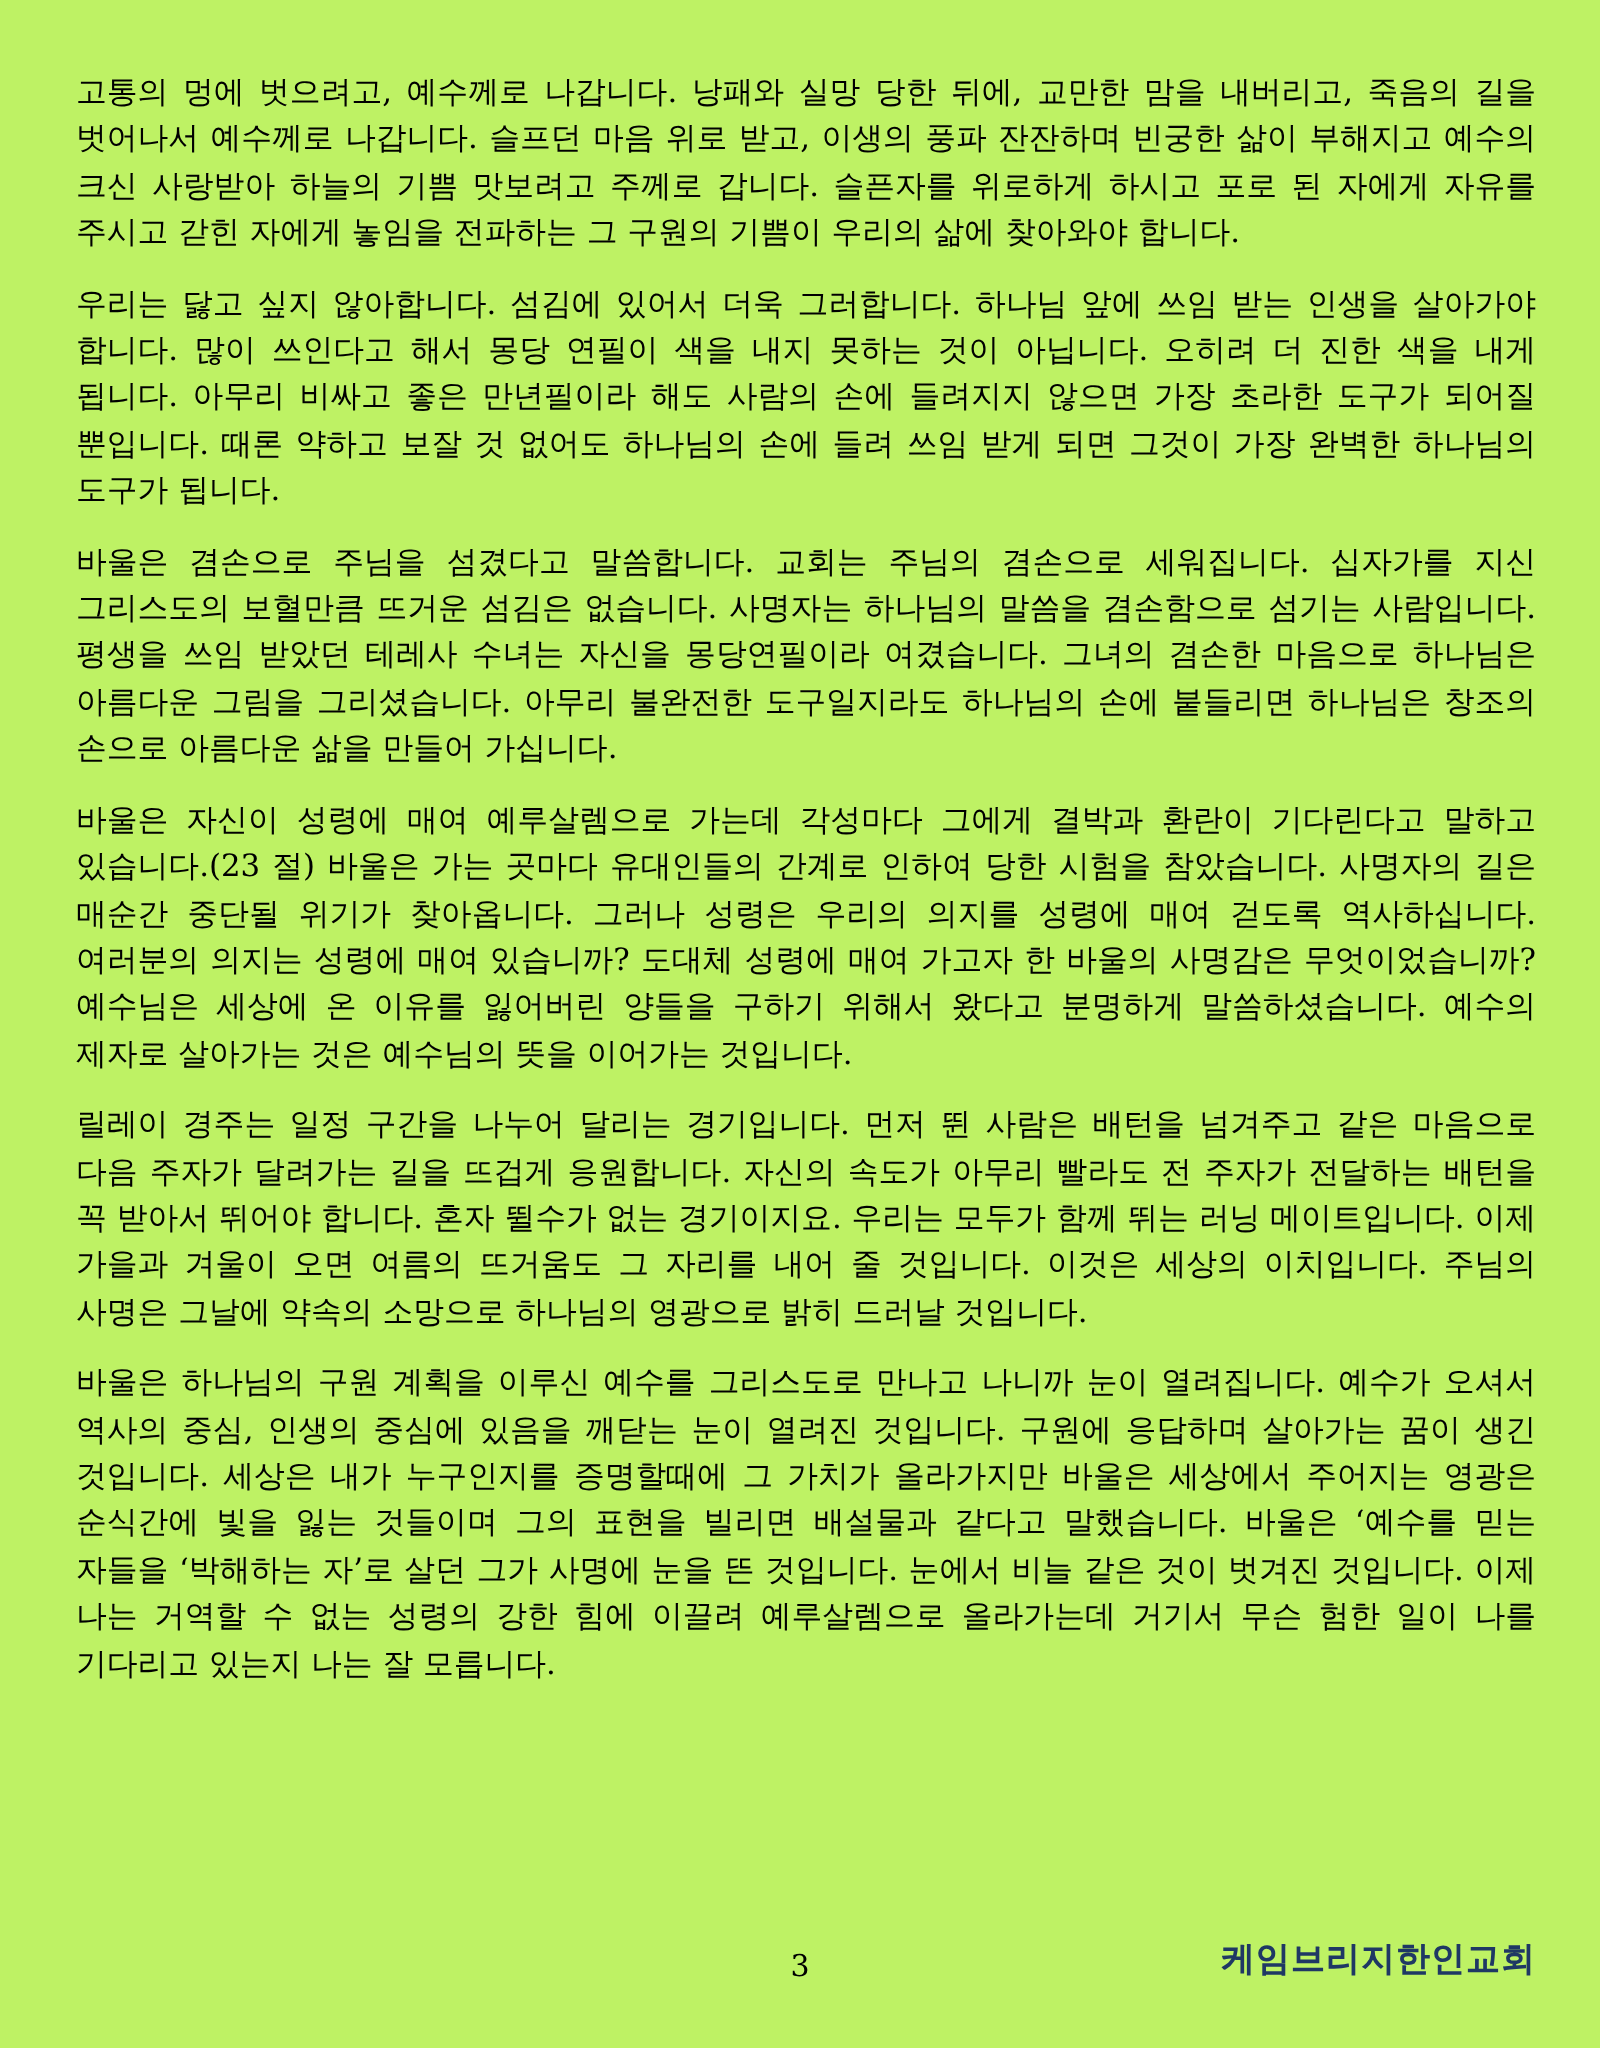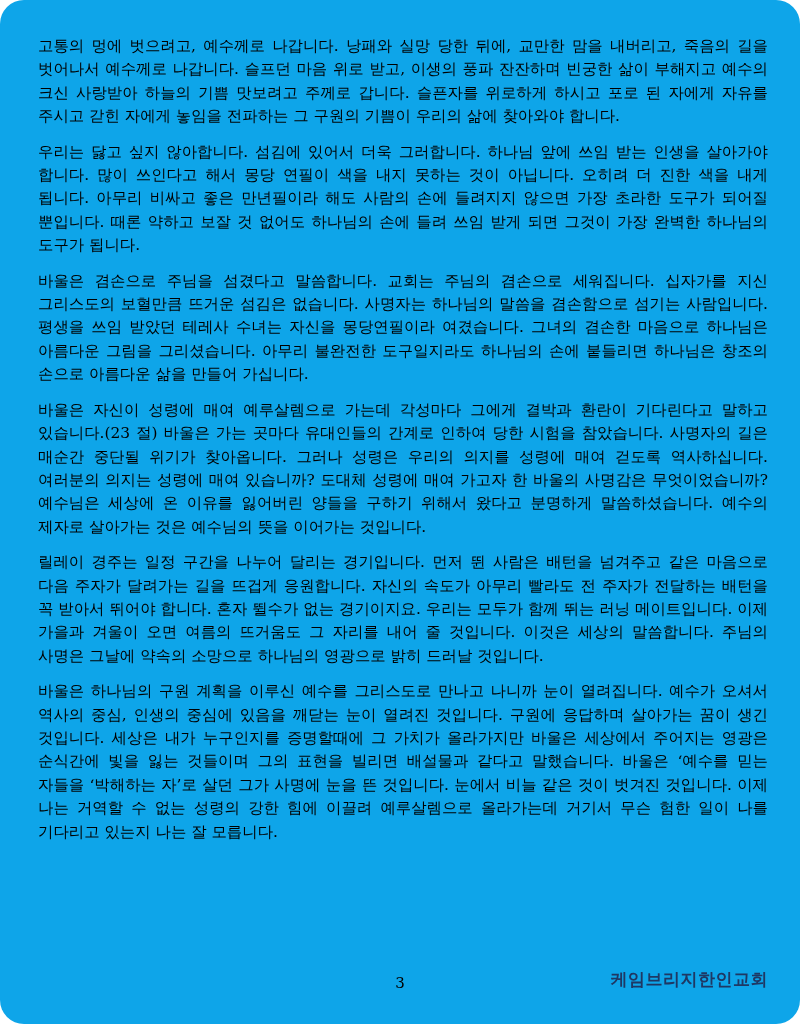--- a/index.html
+++ b/index.html
@@ -56,26 +56,26 @@
     top: 0;
     font-family: "DejaVu Sans", "Liberation Sans", sans-serif;
     font-weight: 700;
     font-size: 17px;
     letter-spacing: 0.5px;
   }
 </style>
 </head>
 <body>
 
-<div class="page" style="background: #0ea5e9; color: rgb(0, 0, 0); border-radius: 24px;">
+<div class="page" style="background: #bef264; color: rgb(0, 0, 0);">
   <main class="body-text">
     <p class="para">고통의 멍에 벗으려고, 예수께로 나갑니다. 낭패와 실망 당한 뒤에, 교만한 맘을 내버리고, 죽음의 길을 벗어나서 예수께로 나갑니다. 슬프던 마음 위로 받고, 이생의 풍파 잔잔하며 빈궁한 삶이 부해지고 예수의 크신 사랑받아 하늘의 기쁨 맛보려고 주께로 갑니다. 슬픈자를 위로하게 하시고 포로 된 자에게 자유를 주시고 갇힌 자에게 놓임을 전파하는 그 구원의 기쁨이 우리의 삶에 찾아와야 합니다.</p>
     <p class="para">우리는 닳고 싶지 않아합니다. 섬김에 있어서 더욱 그러합니다. 하나님 앞에 쓰임 받는 인생을 살아가야 합니다. 많이 쓰인다고 해서 몽당 연필이 색을 내지 못하는 것이 아닙니다. 오히려 더 진한 색을 내게 됩니다. 아무리 비싸고 좋은 만년필이라 해도 사람의 손에 들려지지 않으면 가장 초라한 도구가 되어질 뿐입니다. 때론 약하고 보잘 것 없어도 하나님의 손에 들려 쓰임 받게 되면 그것이 가장 완벽한 하나님의 도구가 됩니다.</p>
     <p class="para">바울은 겸손으로 주님을 섬겼다고 말씀합니다. 교회는 주님의 겸손으로 세워집니다. 십자가를 지신 그리스도의 보혈만큼 뜨거운 섬김은 없습니다. 사명자는 하나님의 말씀을 겸손함으로 섬기는 사람입니다. 평생을 쓰임 받았던 테레사 수녀는 자신을 몽당연필이라 여겼습니다. 그녀의 겸손한 마음으로 하나님은 아름다운 그림을 그리셨습니다. 아무리 불완전한 도구일지라도 하나님의 손에 붙들리면 하나님은 창조의 손으로 아름다운 삶을 만들어 가십니다.</p>
     <p class="para">바울은 자신이 성령에 매여 예루살렘으로 가는데 각성마다 그에게 결박과 환란이 기다린다고 말하고 있습니다.(23 절) 바울은 가는 곳마다 유대인들의 간계로 인하여 당한 시험을 참았습니다. 사명자의 길은 매순간 중단될 위기가 찾아옵니다. 그러나 성령은 우리의 의지를 성령에 매여 걷도록 역사하십니다. 여러분의 의지는 성령에 매여 있습니까? 도대체 성령에 매여 가고자 한 바울의 사명감은 무엇이었습니까? 예수님은 세상에 온 이유를 잃어버린 양들을 구하기 위해서 왔다고 분명하게 말씀하셨습니다. 예수의 제자로 살아가는 것은 예수님의 뜻을 이어가는 것입니다.</p>
-    <p class="para">릴레이 경주는 일정 구간을 나누어 달리는 경기입니다. 먼저 뛴 사람은 배턴을 넘겨주고 같은 마음으로 다음 주자가 달려가는 길을 뜨겁게 응원합니다. 자신의 속도가 아무리 빨라도 전 주자가 전달하는 배턴을 꼭 받아서 뛰어야 합니다. 혼자 뛸수가 없는 경기이지요. 우리는 모두가 함께 뛰는 러닝 메이트입니다. 이제 가을과 겨울이 오면 여름의 뜨거움도 그 자리를 내어 줄 것입니다. 이것은 세상의 말씀합니다. 주님의 사명은 그날에 약속의 소망으로 하나님의 영광으로 밝히 드러날 것입니다.</p>
+    <p class="para">릴레이 경주는 일정 구간을 나누어 달리는 경기입니다. 먼저 뛴 사람은 배턴을 넘겨주고 같은 마음으로 다음 주자가 달려가는 길을 뜨겁게 응원합니다. 자신의 속도가 아무리 빨라도 전 주자가 전달하는 배턴을 꼭 받아서 뛰어야 합니다. 혼자 뛸수가 없는 경기이지요. 우리는 모두가 함께 뛰는 러닝 메이트입니다. 이제 가을과 겨울이 오면 여름의 뜨거움도 그 자리를 내어 줄 것입니다. 이것은 세상의 이치입니다. 주님의 사명은 그날에 약속의 소망으로 하나님의 영광으로 밝히 드러날 것입니다.</p>
     <p class="para">바울은 하나님의 구원 계획을 이루신 예수를 그리스도로 만나고 나니까 눈이 열려집니다. 예수가 오셔서 역사의 중심, 인생의 중심에 있음을 깨닫는 눈이 열려진 것입니다. 구원에 응답하며 살아가는 꿈이 생긴 것입니다. 세상은 내가 누구인지를 증명할때에 그 가치가 올라가지만 바울은 세상에서 주어지는 영광은 순식간에 빛을 잃는 것들이며 그의 표현을 빌리면 배설물과 같다고 말했습니다. 바울은 ‘예수를 믿는 자들을 ‘박해하는 자’로 살던 그가 사명에 눈을 뜬 것입니다. 눈에서 비늘 같은 것이 벗겨진 것입니다. 이제 나는 거역할 수 없는 성령의 강한 힘에 이끌려 예루살렘으로 올라가는데 거기서 무슨 험한 일이 나를 기다리고 있는지 나는 잘 모릅니다.</p>
   </main>
   <footer class="footer">
     <span class="page-number">3</span>
     <span class="org-name" style="color: rgb(31, 56, 100);">케임브리지한인교회</span>
   </footer>
 </div>
 
 </body></html>

